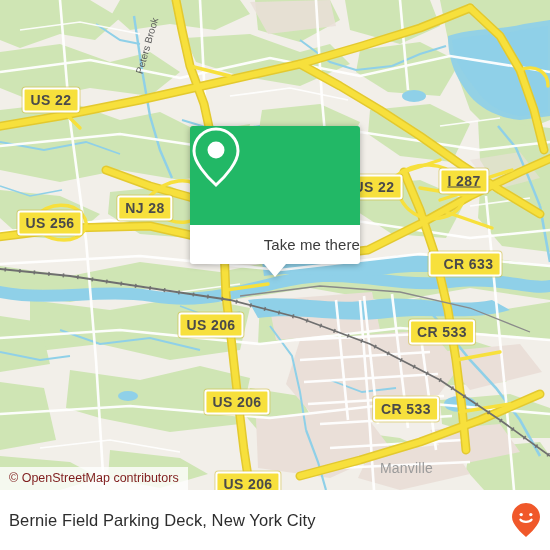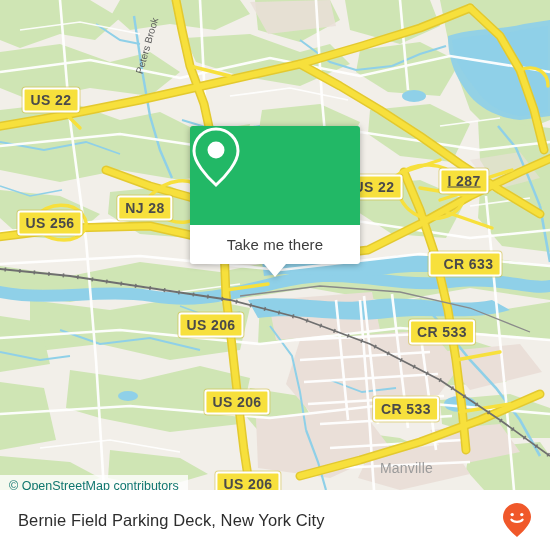--- a/index.html
+++ b/index.html
@@ -38,58 +38,57 @@
     letter-spacing:.4px;
     white-space:nowrap;
     box-shadow:0 0 0 1px rgba(210,190,60,.55);
     transform:translate(-50%,-50%);
   }
 
   
   #attribution{
     position:absolute;left:0;top:467px;
     background:rgba(255,255,255,.78);
-    color:#0f766e;
+    color:#7f1d1d;
     font-size:12.5px;
     padding:4px 9px 5px 9px;
     white-space:nowrap;
-    margin-top:8px;
   }
 
   
   #popup{
     position:absolute;left:190px;top:126px;width:170px;
     filter:drop-shadow(0 1px 3px rgba(0,0,0,.30));
   }
   #popup-head{
     background:#22b866;
     height:99px;border-radius:3px 3px 0 0;
     display:flex;align-items:center;justify-content:center;
   }
   #popup-foot{
     background:#ffffff;height:39px;border-radius:0 0 3px 3px;
-    display:flex;align-items:center;justify-content:center;
+    display:flex;align-items:center;justify-content:flex-end;
   }
   #popup-foot span{
     font-size:15px;color:#3c3c3c;letter-spacing:.1px;
   }
   #popup-tail{
     position:absolute;left:50%;top:138px;
     width:0;height:0;margin-left:-11px;
     border-left:11px solid transparent;
     border-right:11px solid transparent;
     border-top:13px solid #ffffff;
   }
 
   
   #footer{
     position:absolute;left:0;top:490px;width:550px;height:60px;
     background:#ffffff;
     display:flex;align-items:center;justify-content:space-between;
-    padding:0 18px;box-sizing:border-box;
+    padding:0 9px;box-sizing:border-box;
   }
   #footer-title{
     font-size:16.5px;color:#2d2d2d;white-space:nowrap;letter-spacing:.1px;
   }
   #brand{display:flex;align-items:center;gap:2px;}
   #brand-text{
     font-size:27px;color:#161616;font-weight:bold;letter-spacing:-.6px;line-height:1;
   }
 </style>
 </head>

